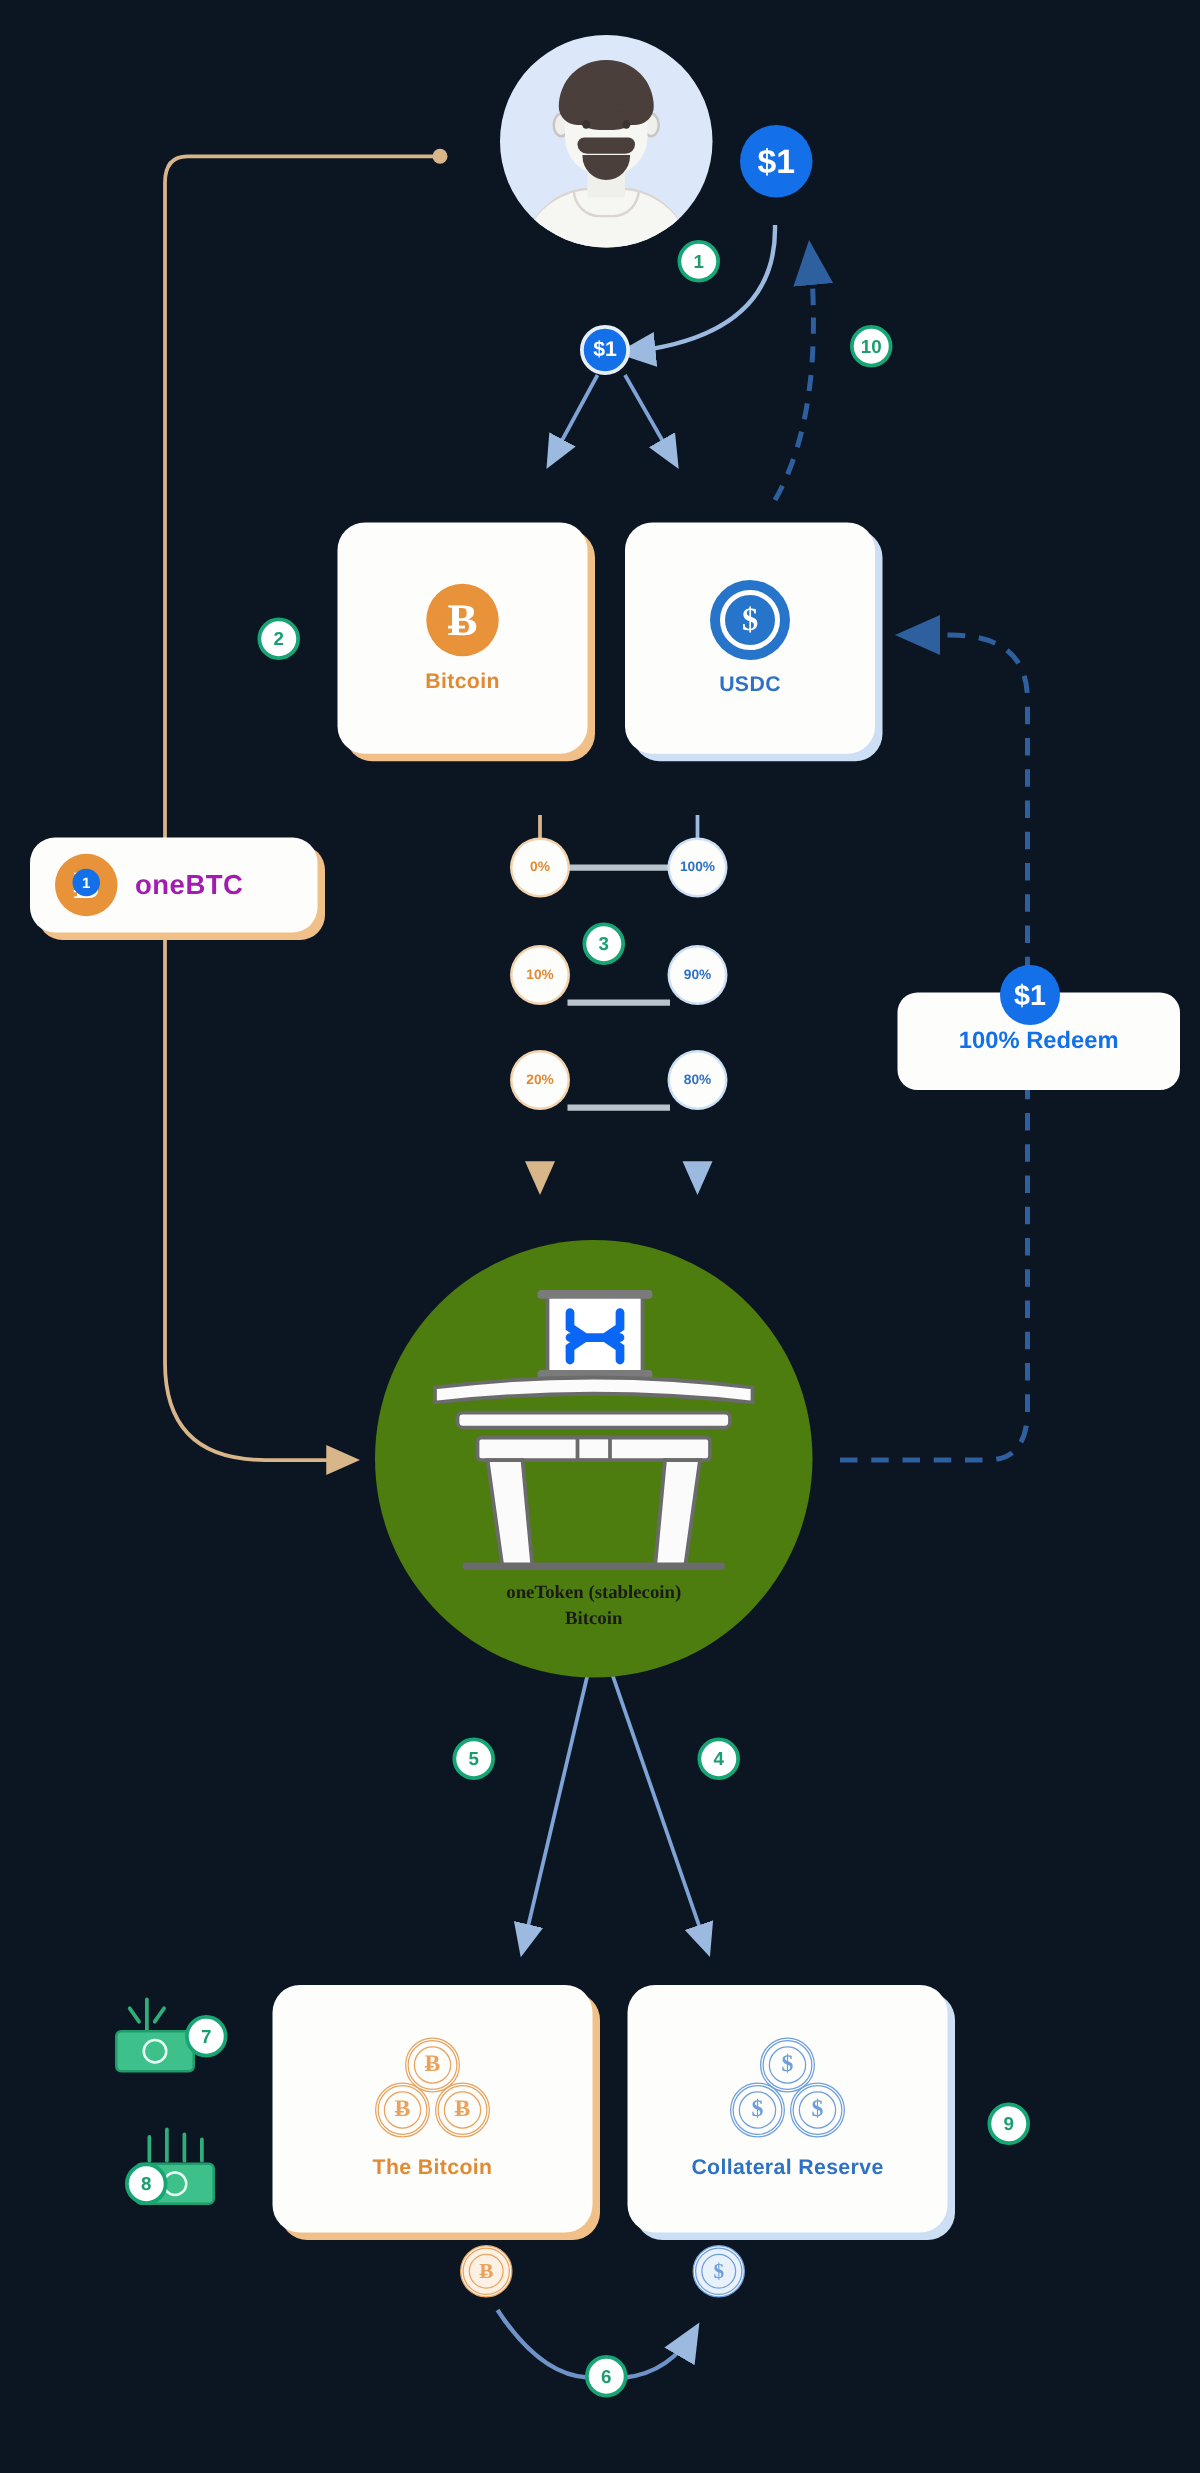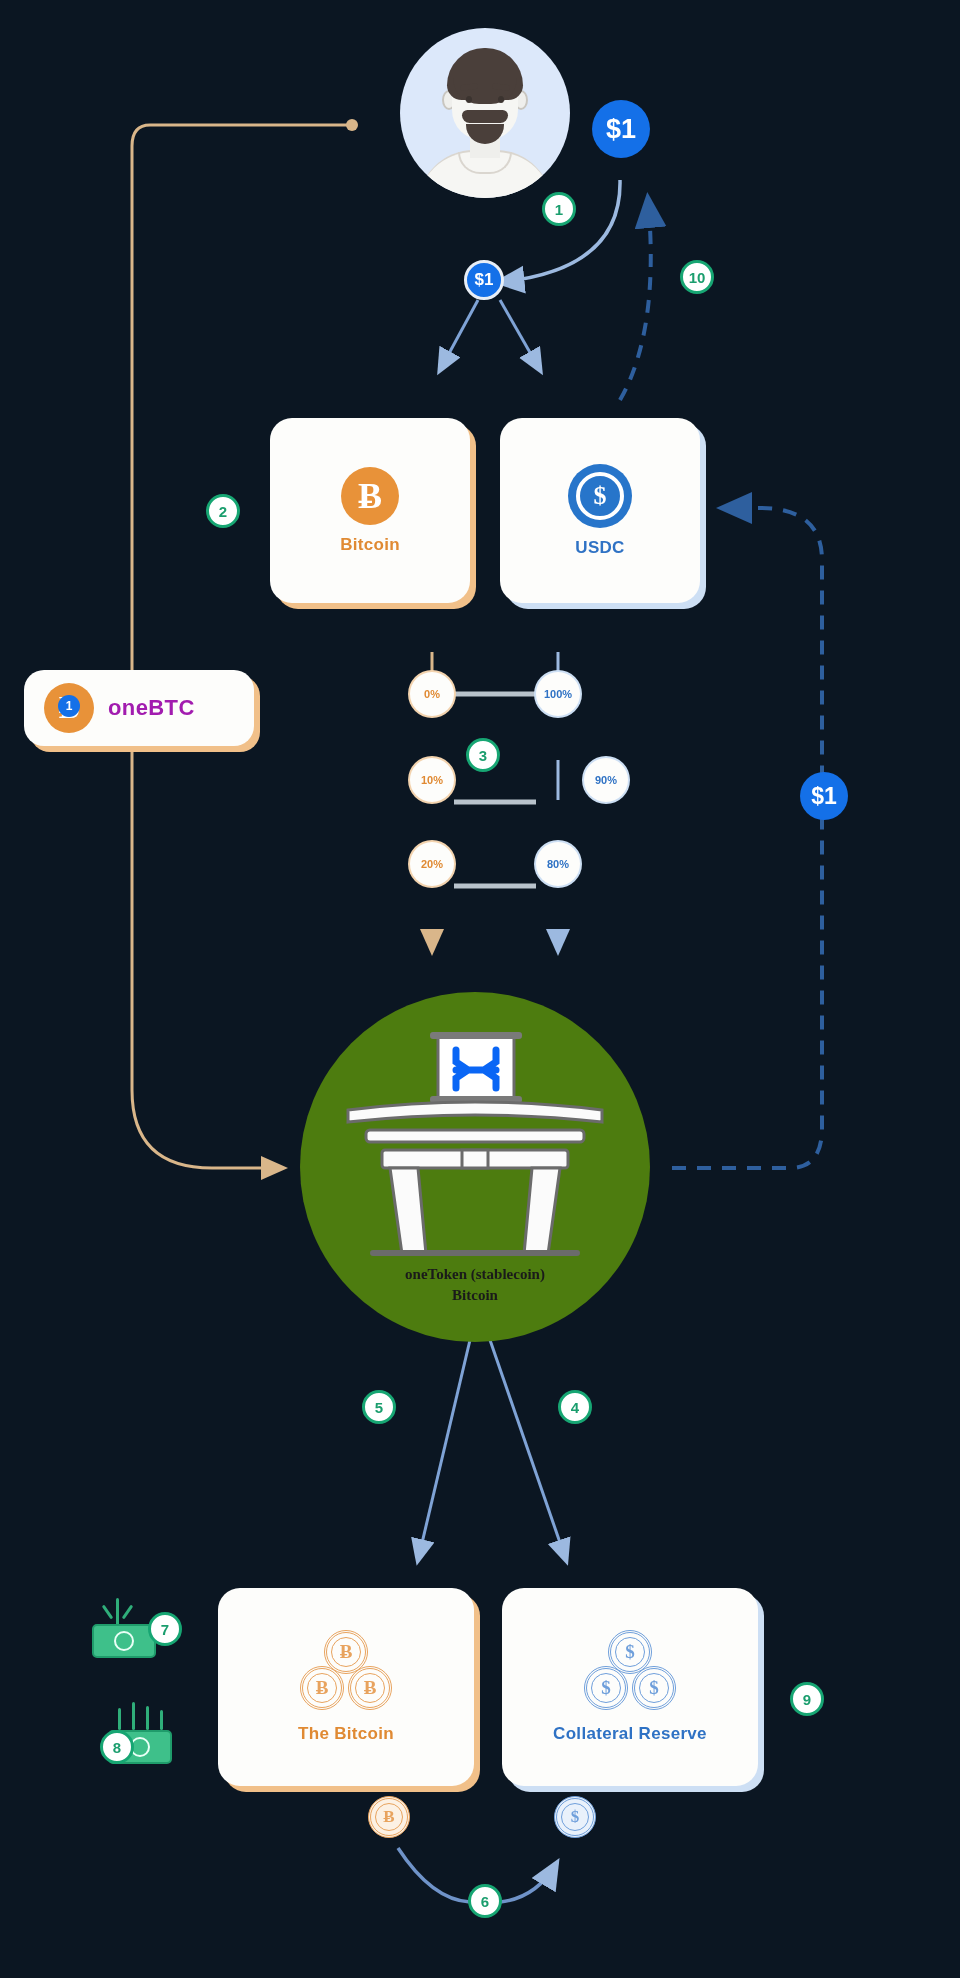--- a/index.html
+++ b/index.html
@@ -268,25 +268,28 @@
       </div>
     </div>
     <div class="pill-label">oneBTC</div>
   </div>
 
   <div class="pct o" style="left:410px; top:672px;">0%</div>
   <div class="pct o" style="left:410px; top:758px;">10%</div>
   <div class="pct o" style="left:410px; top:842px;">20%</div>
 
   <div class="pct b" style="left:536px; top:672px;">100%</div>
-  <div class="pct b" style="left:536px; top:758px;margin-left:48px;">90%</div>
+  <div class="pct b" style="left:536px; top:758px;">90%</div>
   <div class="pct b" style="left:536px; top:842px;">80%</div>
 
   <div class="step" style="left:466px; top:738px;">3</div>
 
+  <div class="redeem" style="left:718px; top:794px; width:226px; height:78px;">
+    <span>100% Redeem</span>
+  </div>
   <div class="coin-usd" style="left:800px; top:772px; width:48px; height:48px; font-size:23px;">$1</div>
 
   <div class="minter" style="left:300px; top:992px;">
     <svg class="torii" width="290" height="230" viewBox="0 0 290 230">
       <rect x="108" y="4" width="76" height="64" fill="#fff" stroke="#6b6b6b" stroke-width="3"></rect>
       <rect x="100" y="0" width="92" height="7" rx="3" fill="#7a7a7a"></rect>
       <rect x="100" y="64" width="92" height="7" rx="3" fill="#7a7a7a"></rect>
       <path d="M126,18 L126,30 L138,38 L126,46 L126,56 M166,18 L166,30 L154,38 L166,46 L166,56 M126,38 L166,38" stroke="#0a66f5" stroke-width="7" fill="none" stroke-linecap="round"></path>
       <path d="M18,78 Q145,62 272,78 L272,90 Q145,76 18,90 Z" fill="#fbfbfb" stroke="#6b6b6b" stroke-width="3"></path>
       <rect x="36" y="98" width="218" height="12" rx="4" fill="#fbfbfb" stroke="#6b6b6b" stroke-width="3"></rect>

